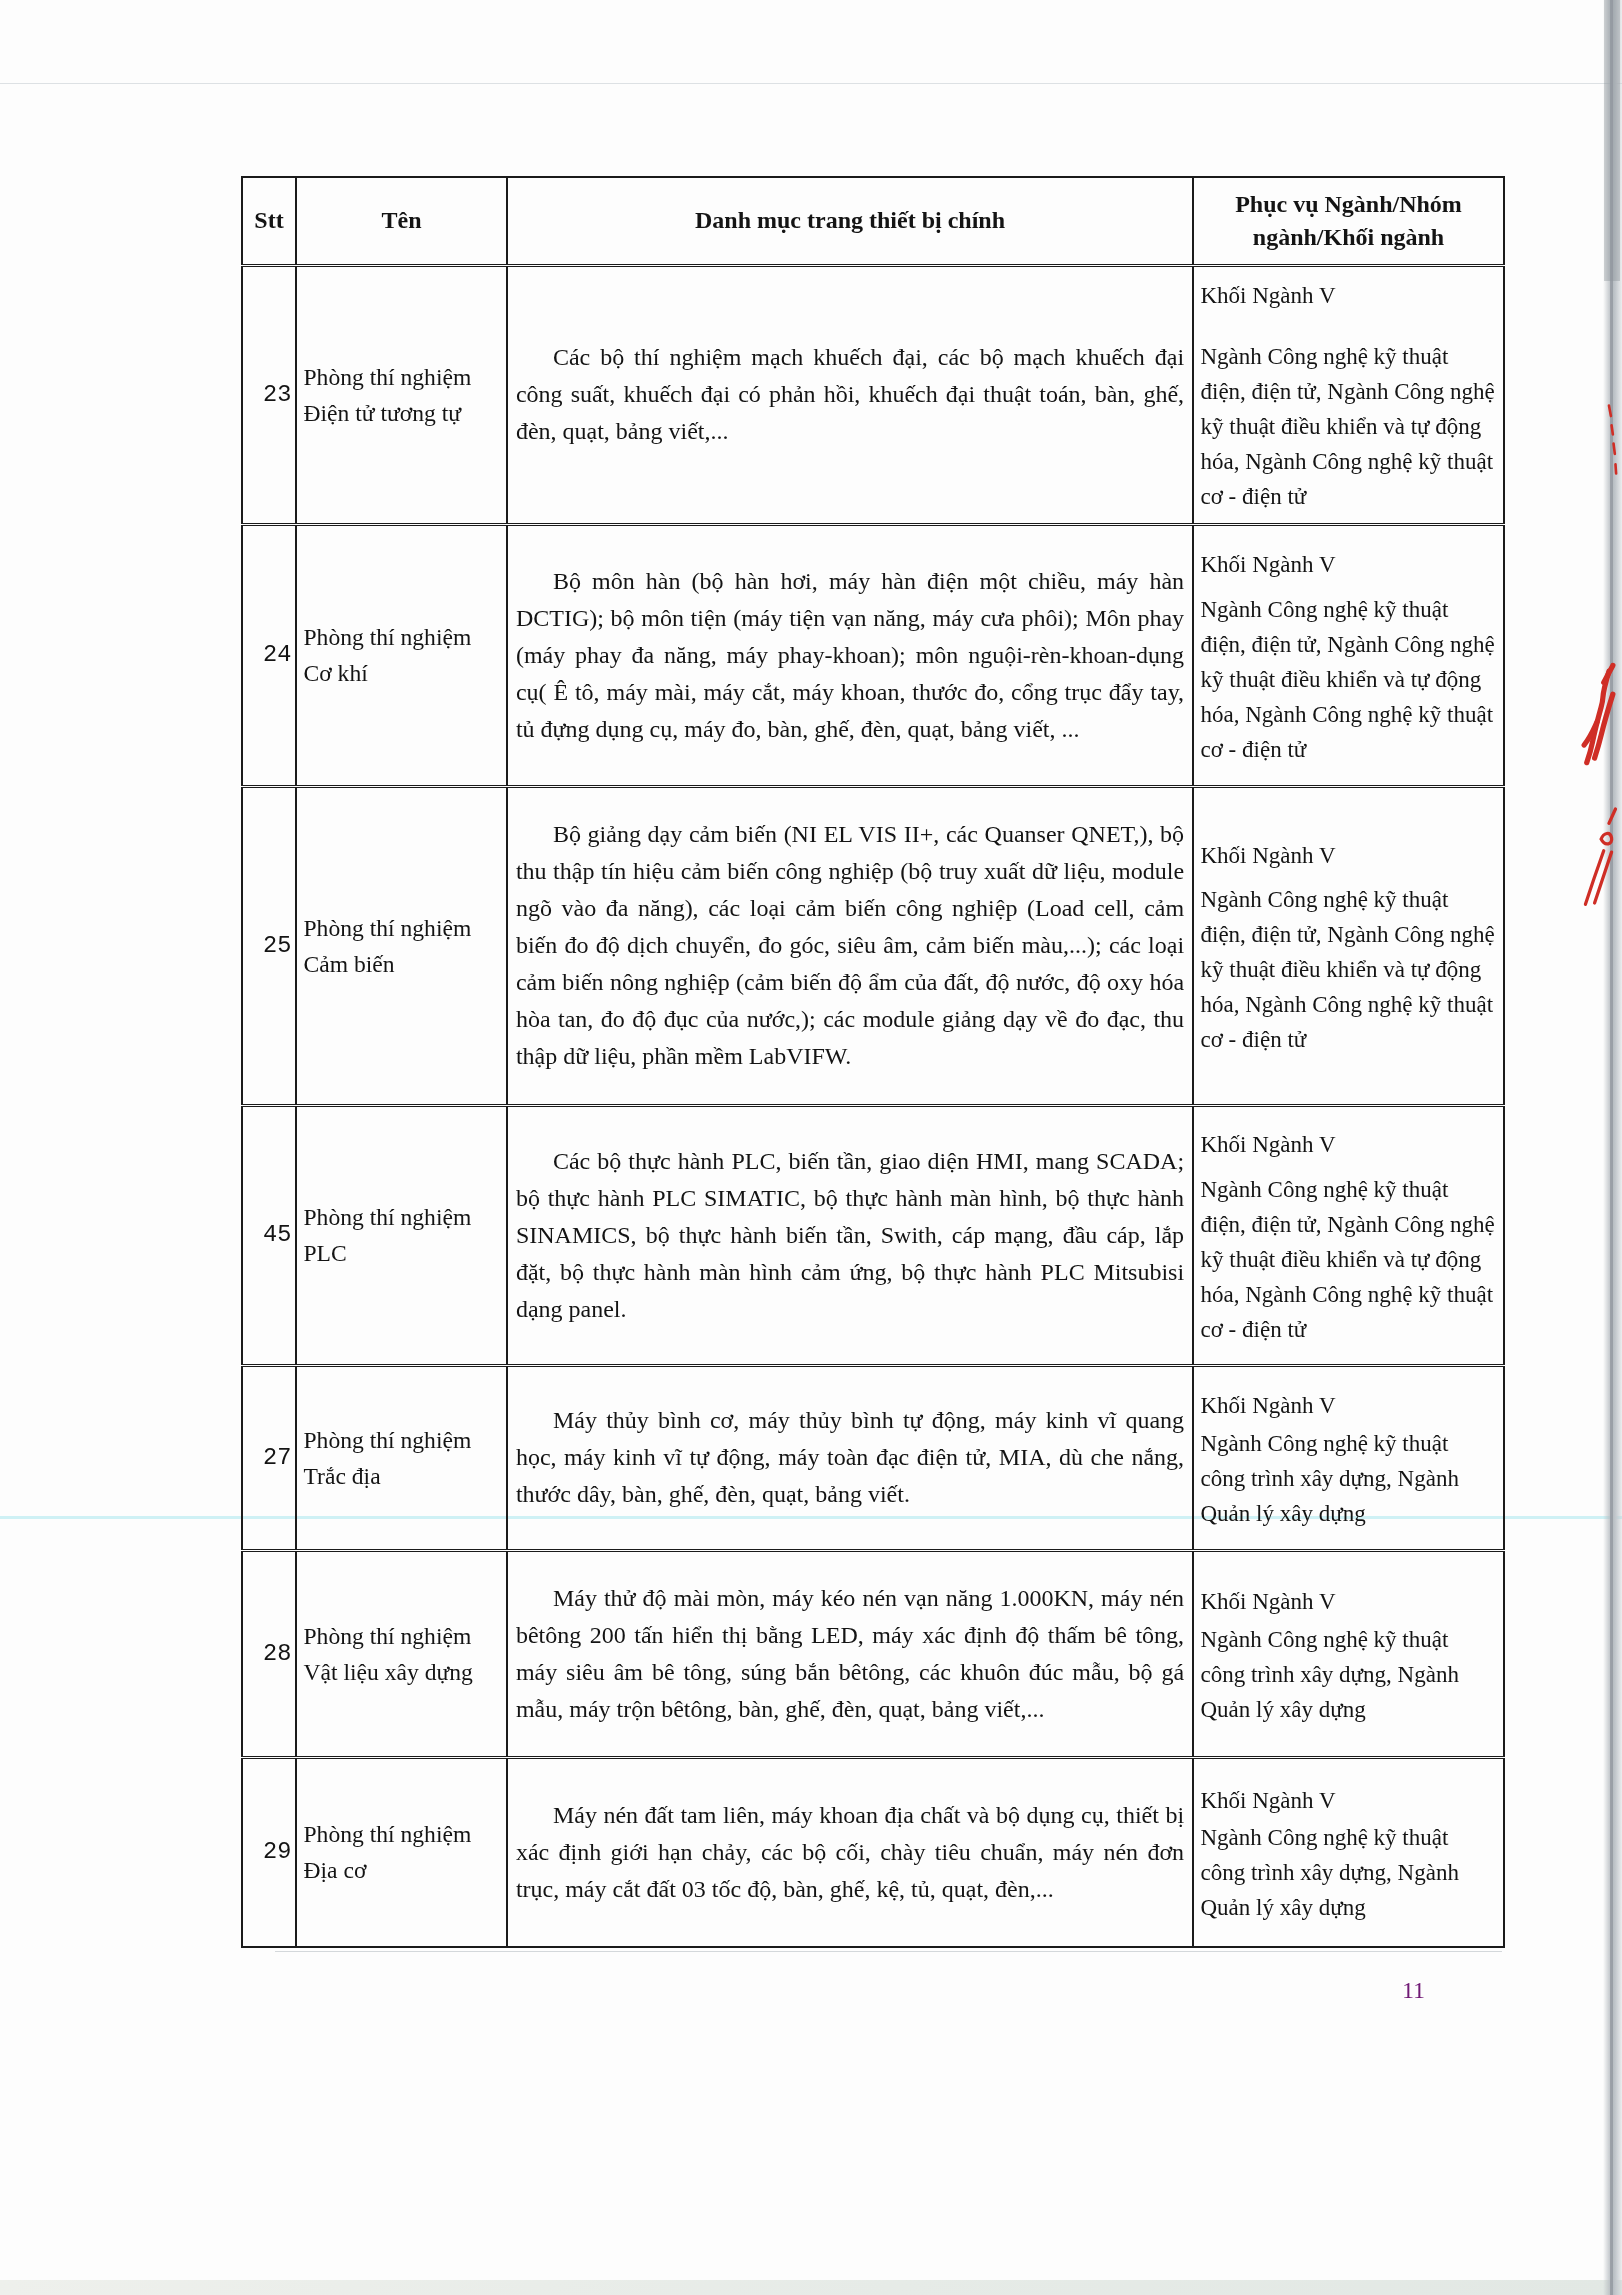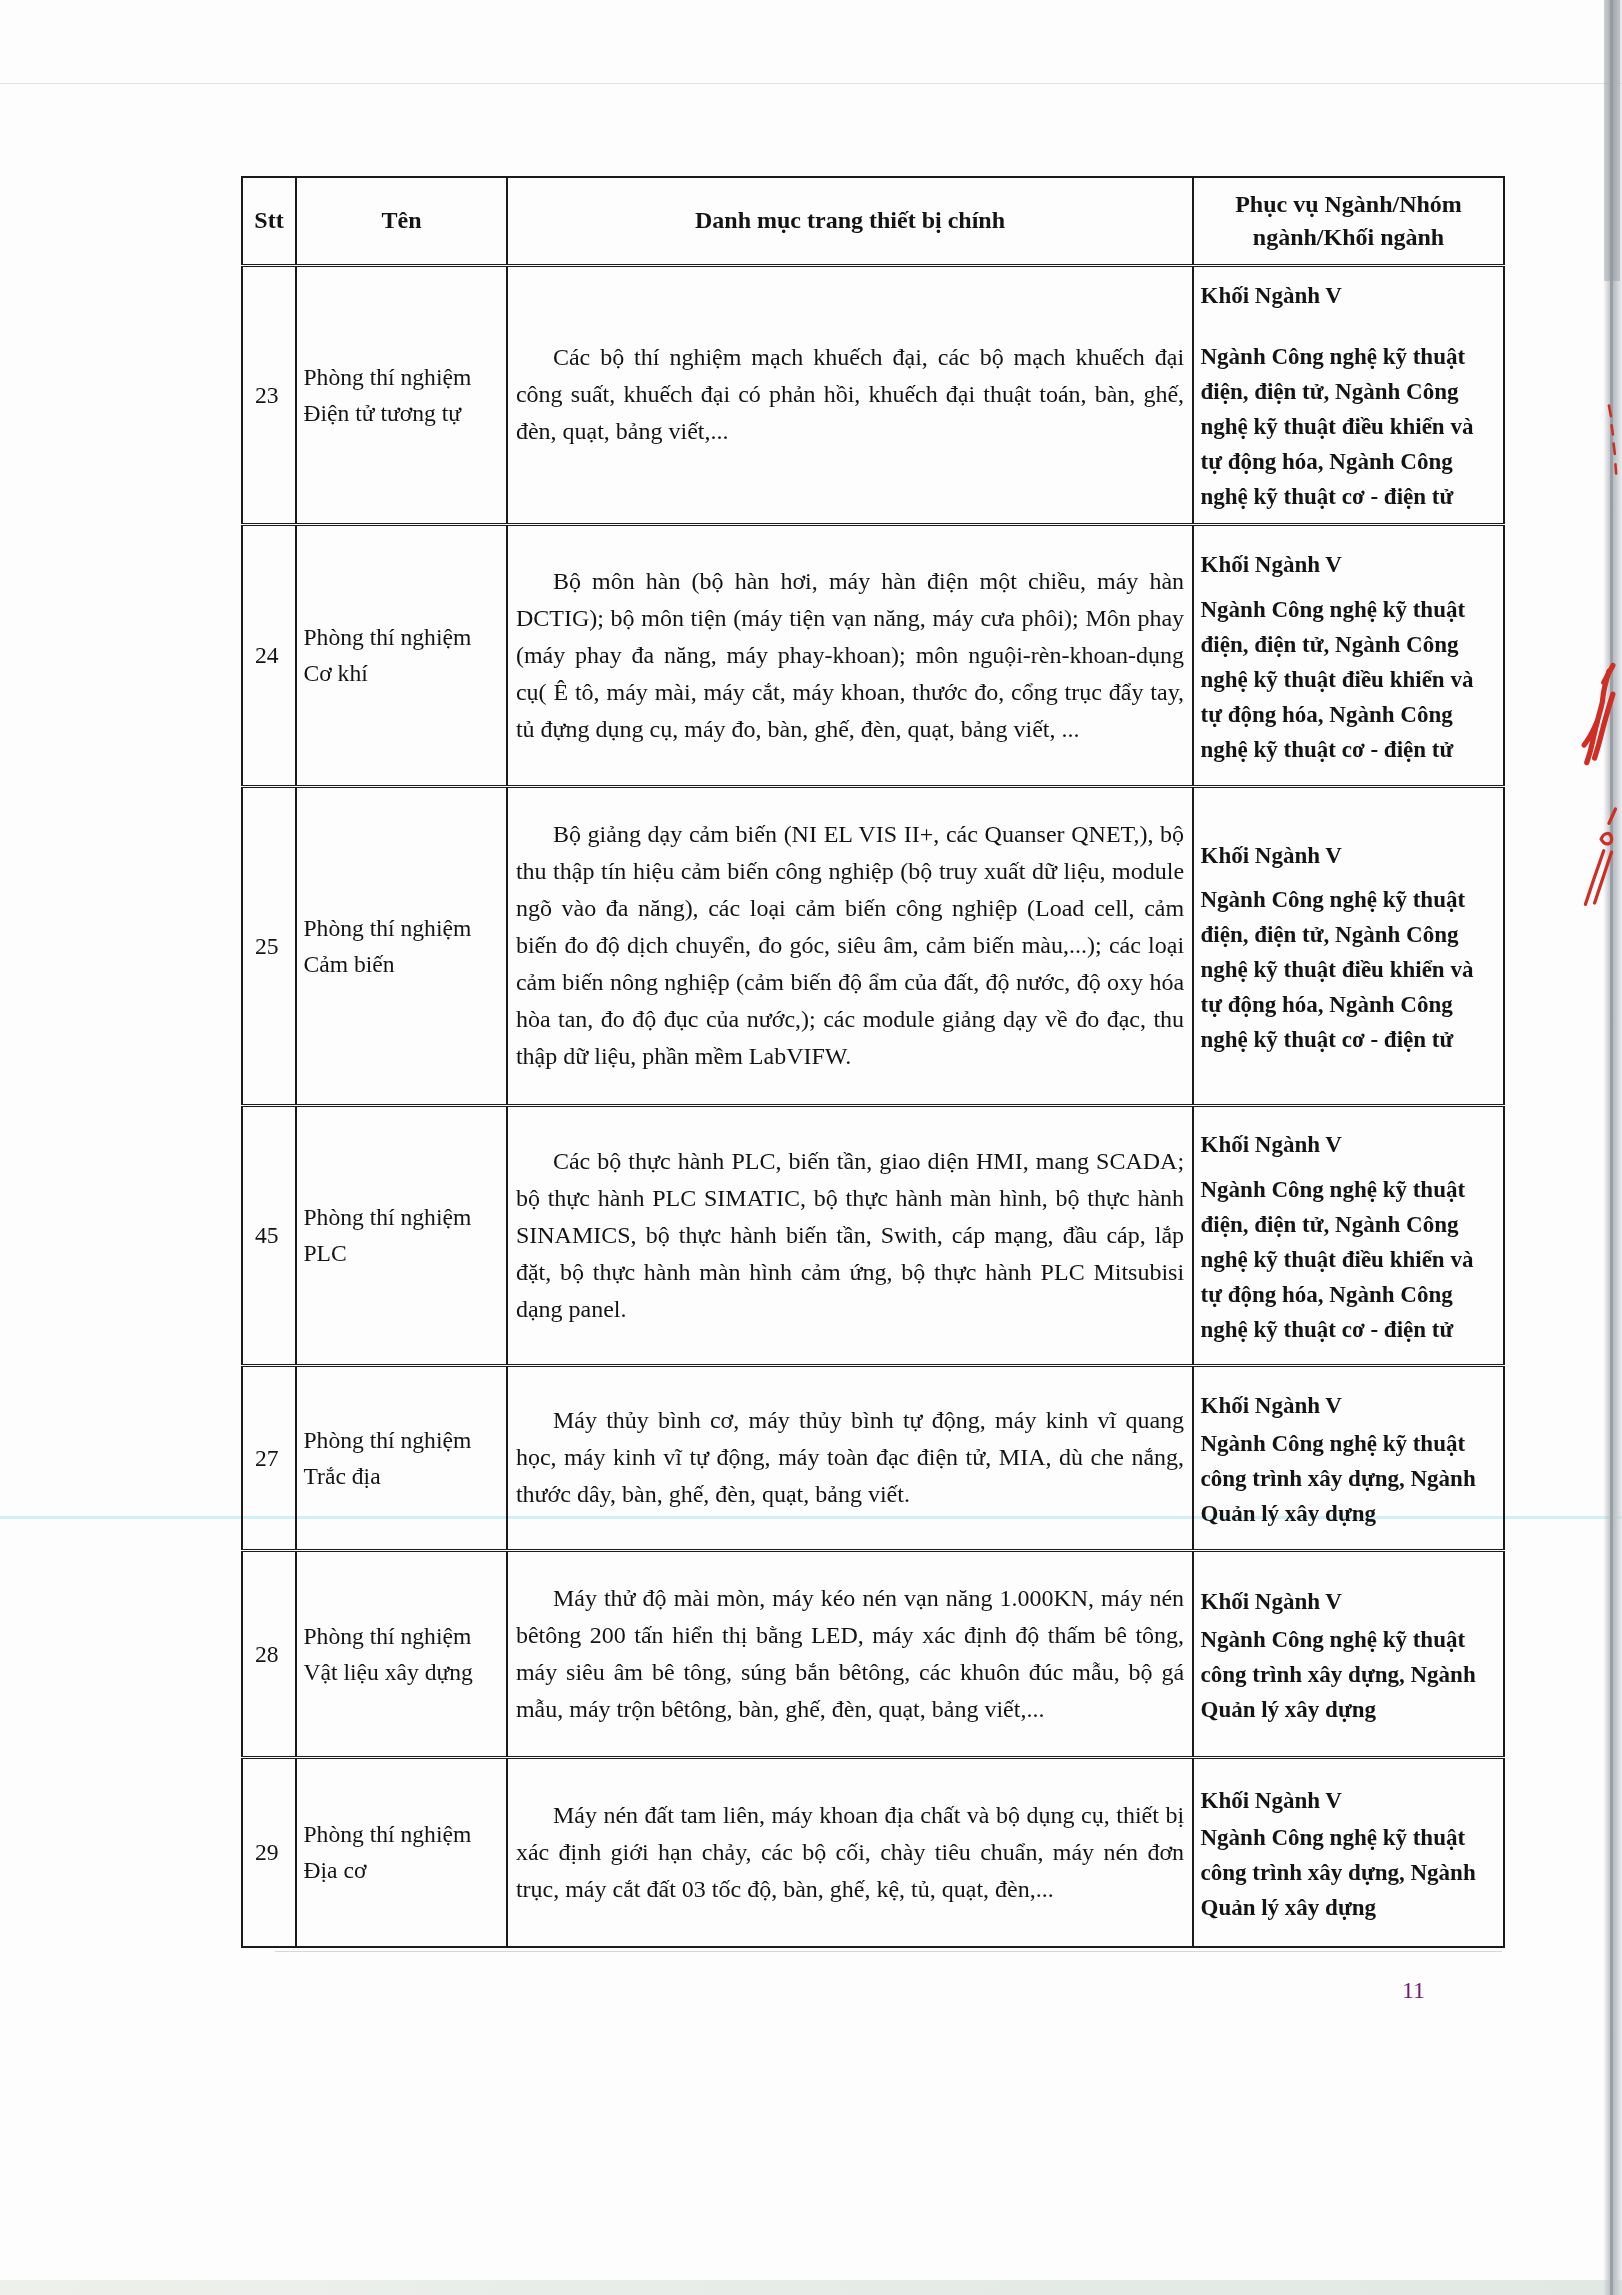--- a/index.html
+++ b/index.html
@@ -38,30 +38,29 @@
     font-size:24px;font-weight:bold;text-align:center;line-height:33px;
     border-bottom:3.3px double #1b1b1b;padding:0 3.9px;
   }
   tbody tr:nth-child(1){height:259px;}
   tbody tr:nth-child(2){height:262px;}
   tbody tr:nth-child(3){height:319px;}
   tbody tr:nth-child(4){height:260px;}
   tbody tr:nth-child(5){height:185px;}
   tbody tr:nth-child(6){height:207px;}
   tbody tr:nth-child(7){height:190px;}
-  td.stt{text-align:left;padding-left:12px;}
+  td.stt{text-align:left;padding-left:20px;font-family:Liberation Mono, monospace;}
   td.ten{padding:0 22px 0 6.5px;white-space:pre-line;}
   td.desc{
     font-size:24px;line-height:37px;text-align:justify;
     padding:3.9px 7.9px;text-indent:37px;
   }
   td.serve{
     vertical-align:top;font-size:23px;line-height:35px;
     padding:3.9px 5.2px 0 6.5px;
-    font-weight:bold;
   }
   td.serve .khoi{margin-bottom:2.6px;}
   tbody tr:nth-child(1) td.serve .khoi{margin-bottom:26px;}
   tbody tr:nth-child(2) td.serve .khoi,
   tbody tr:nth-child(3) td.serve .khoi,
   tbody tr:nth-child(4) td.serve .khoi{margin-bottom:9.2px;}
   
   .page-number{position:absolute;left:1402px;top:1977px;font-size:24px;color:#701a75;}
 </style>
 </head>

